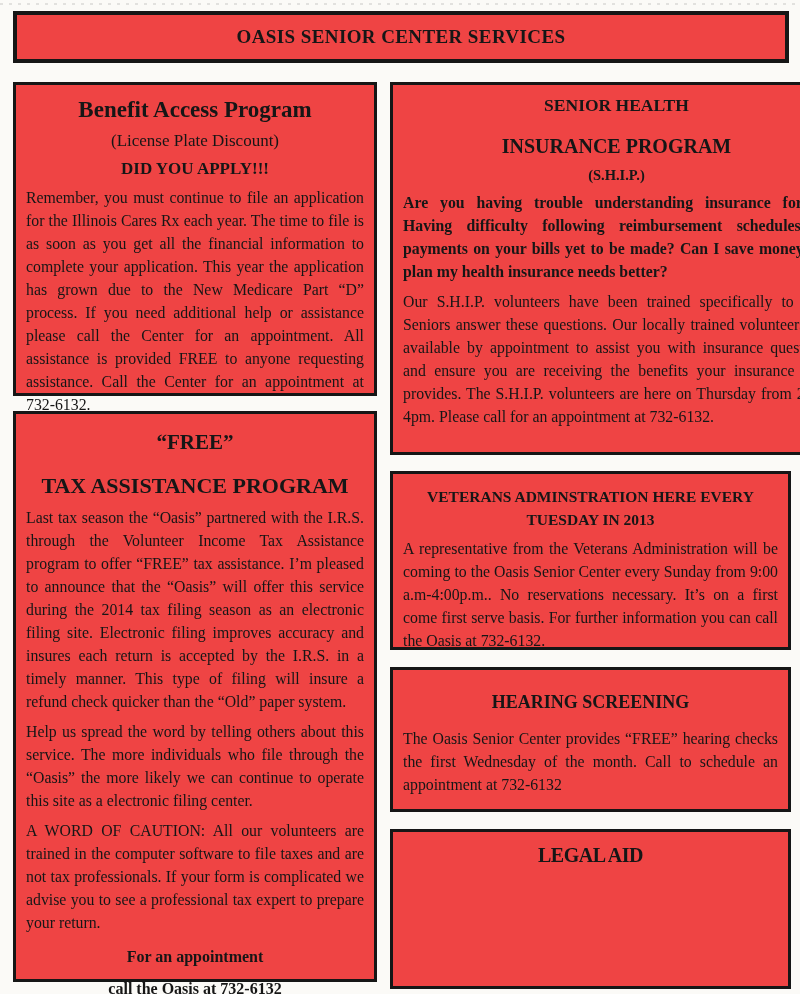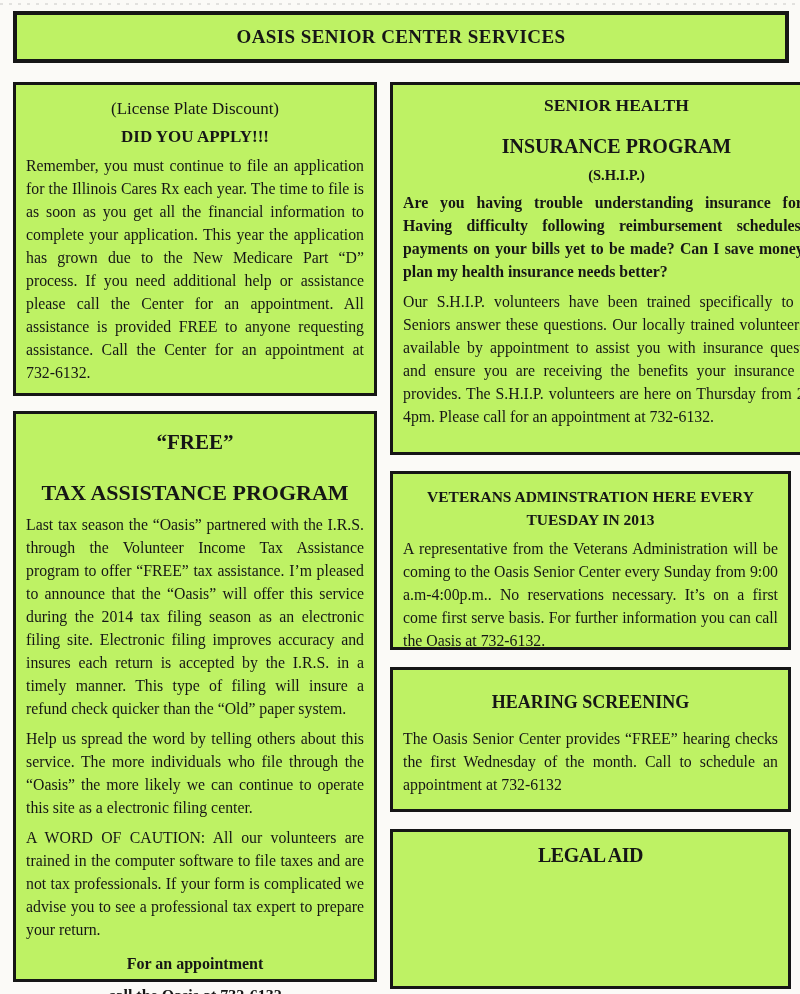--- a/index.html
+++ b/index.html
@@ -21,21 +21,21 @@
     position: absolute;
     left: 0; top: 3px;
     width: 100%; height: 2px;
     background: repeating-linear-gradient(90deg, rgba(90,90,90,.35) 0 3px, transparent 3px 9px);
     opacity: .45;
   }
   .box {
     position: absolute;
     box-sizing: border-box;
     border: 3px solid #161616;
-    background: #bef264;
+    background: #ef4444;
     padding: 6px 10px 8px 10px;
   }
   .box-header {
     left: 13px; top: 11px; width: 776px; height: 52px;
     border-width: 4px;
     display: flex; align-items: center; justify-content: center;
     padding: 0;
   }
   .header-title {
     font-weight: bold;
@@ -78,28 +78,29 @@
   b { font-weight: normal; }
 </style>
 </head>
 <body>
 
 <div class="box box-header">
   <div class="header-title">OASIS SENIOR CENTER SERVICES</div>
 </div>
 
 <div class="box box-benefit">
+  <div class="c t-xl">Benefit Access Program</div>
   <div class="c sub">(License Plate Discount)</div>
   <div class="c sub-b">DID YOU APPLY!!!</div>
   <p class="body"><b>Remember</b><span>, you must continue to file an application for the Illinois Cares Rx each year. The time to file is as soon as you get all the financial information to complete your application. This year the application has grown due to the New Medicare Part “D” process. If you need additional help or assistance please call the Center for an appointment. All assistance is provided </span><b>FREE</b><span> to anyone requesting assistance. Call the Center for an appointment at 732-6132.</span></p>
 </div>
 
 <div class="box box-tax">
   <div class="c t-lg" style="margin-top:10px">“FREE”</div>
-  <div class="c t-lg" style="font-size:22px; margin-top:25px">TAX ASSISTANCE PROGRAM</div>
+  <div class="c t-lg" style="font-size:22px; margin-top:18px">TAX ASSISTANCE PROGRAM</div>
   <p class="body">Last tax season the “Oasis” partnered with the I.R.S. through the Volunteer Income Tax Assistance program to offer “FREE” tax assistance. I’m pleased to announce that the “Oasis” will offer this service during the 2014 tax filing season as an electronic filing site. Electronic filing improves accuracy and insures each return is accepted by the I.R.S. in a timely manner. This type of filing will insure a refund check quicker than the “Old” paper system.</p>
   <p class="body">Help us spread the word by telling others about this service. The more individuals who file through the “Oasis” the more likely we can continue to operate this site as a electronic filing center.</p>
   <p class="body" style=""><b>A WORD OF CAUTION:</b><span> All our volunteers are trained in the computer software to file taxes and are not tax professionals. If your form is complicated we advise you to see a professional tax expert to prepare your return.</span></p>
   <p class="appt">For an appointment</p>
   <p class="appt">call the Oasis at 732-6132</p>
 </div>
 
 <div class="box box-ship">
   <div class="c ship-t1">SENIOR HEALTH</div>
   <div class="c ship-t2">INSURANCE PROGRAM</div>

